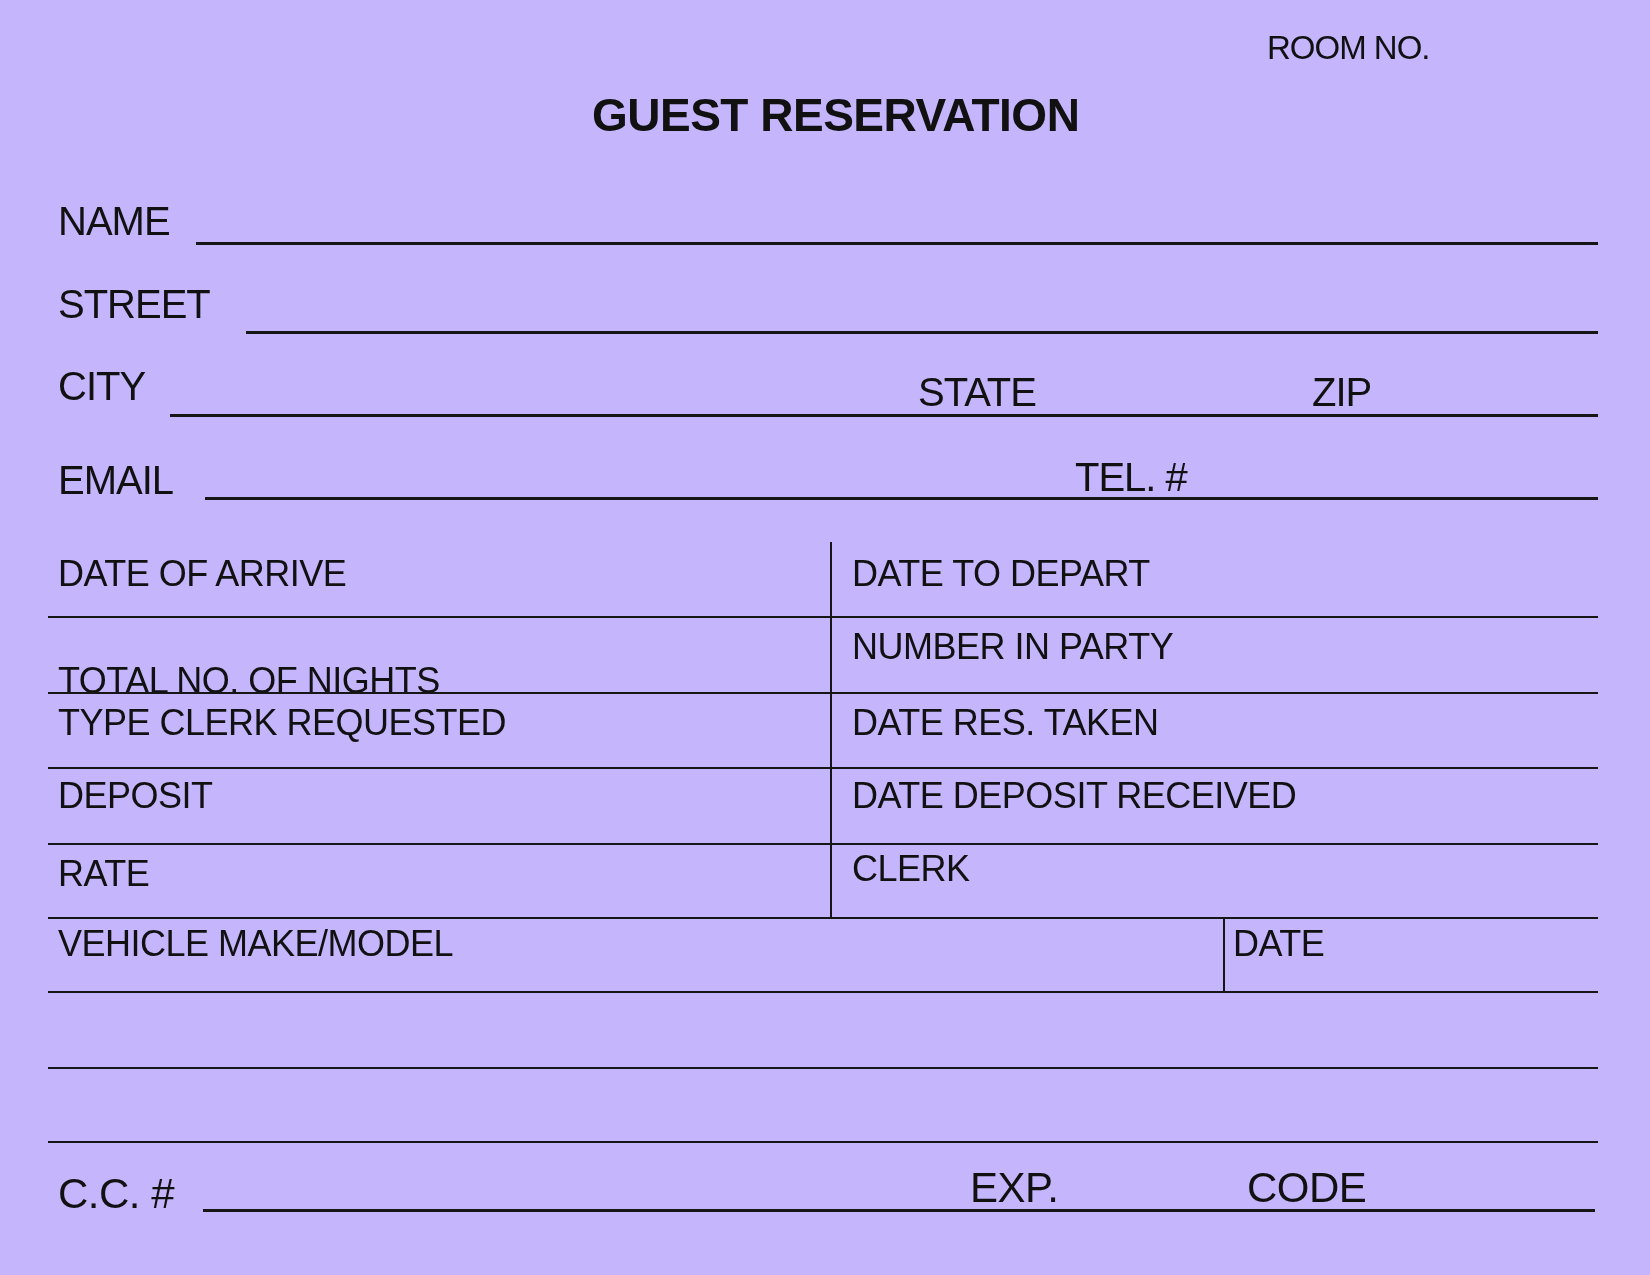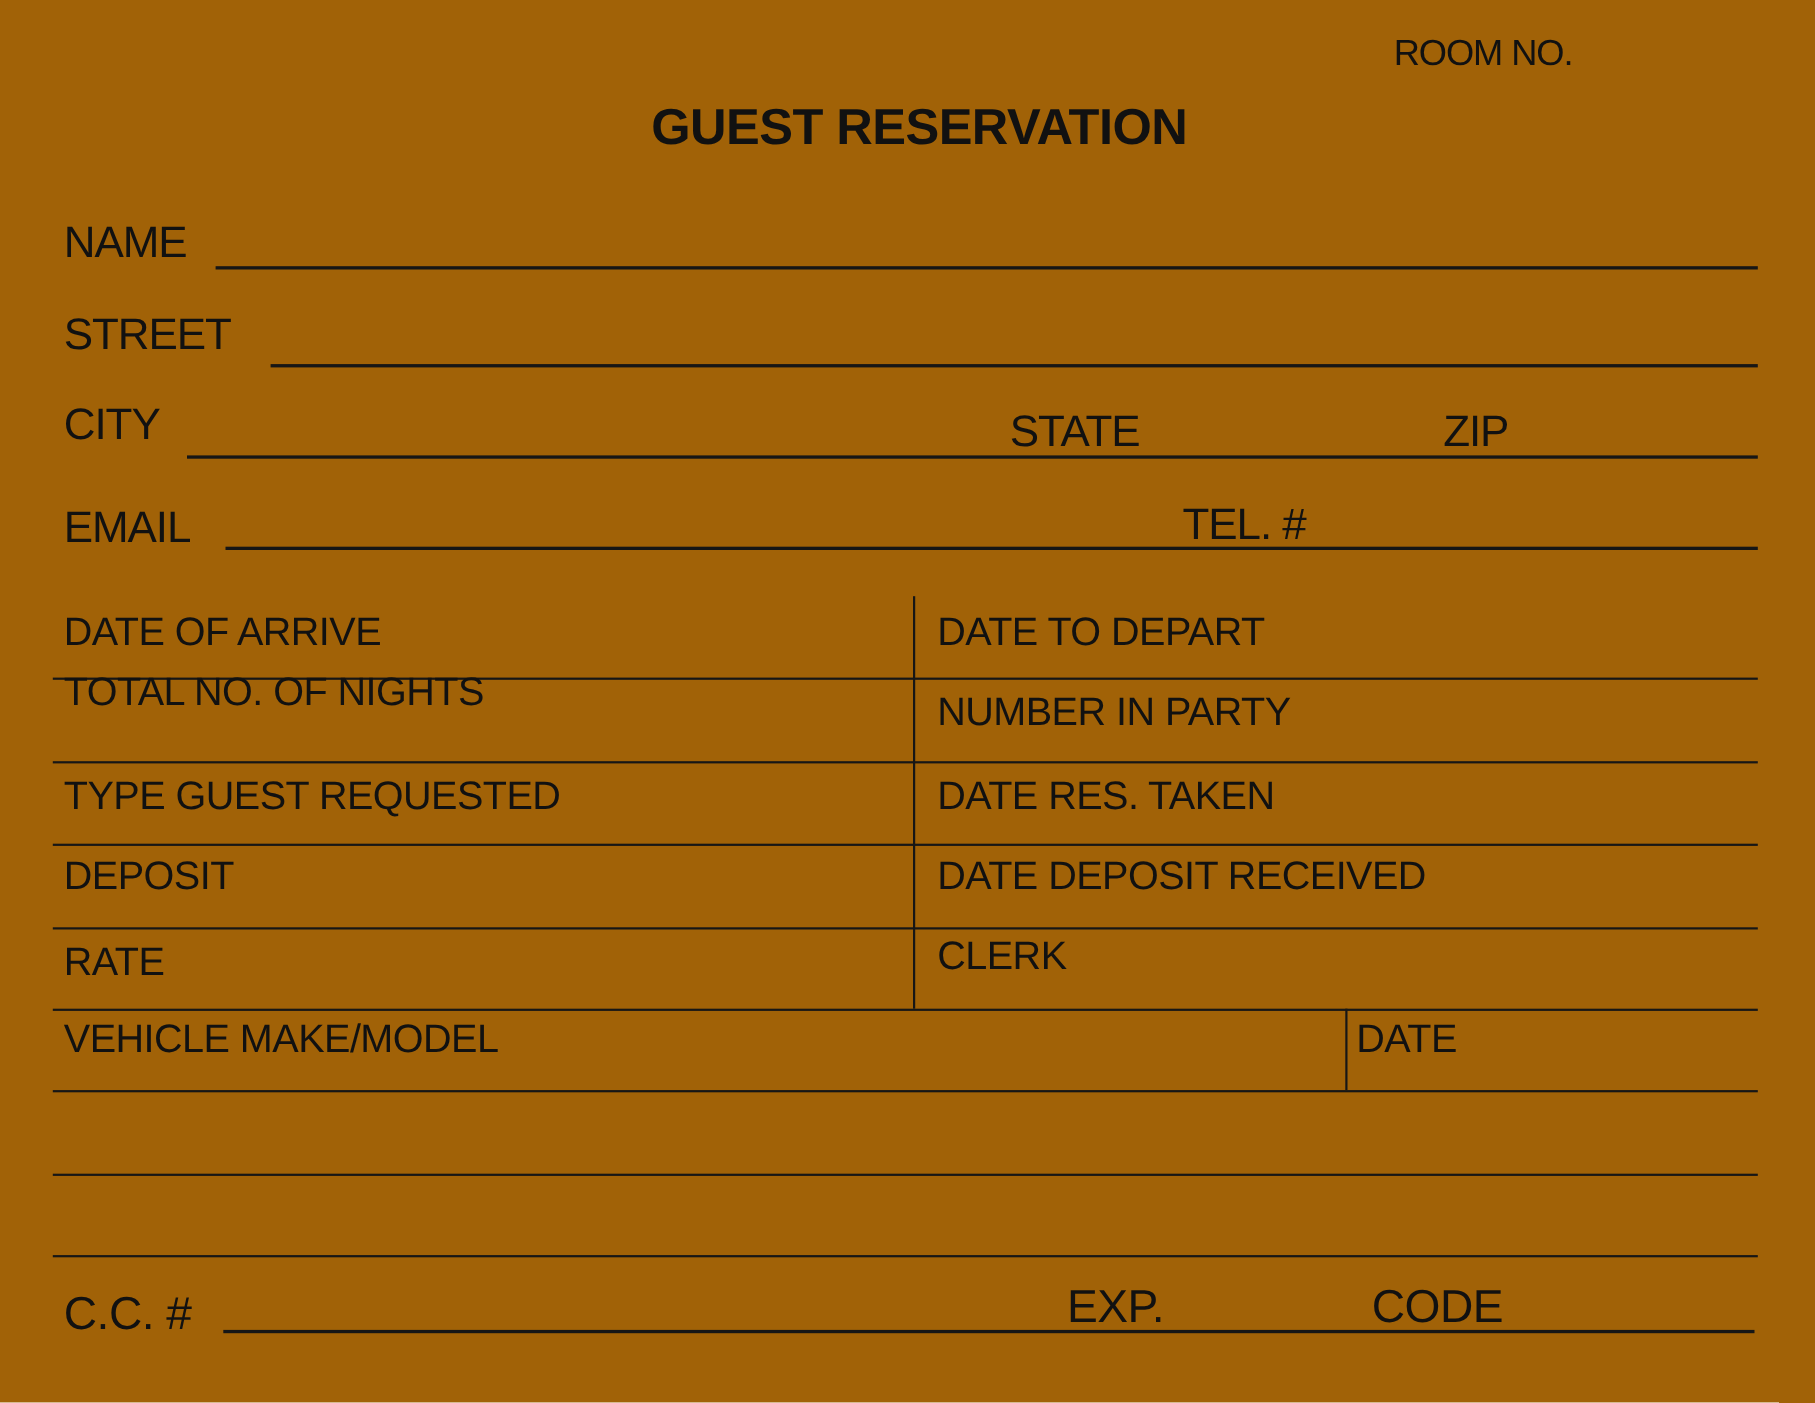--- a/index.html
+++ b/index.html
@@ -4,21 +4,21 @@
 <style>
   html, body {
     margin: 0;
     padding: 0;
     background: #ffffff;
   }
   .page {
     position: relative;
     width: 1650px;
     height: 1275px;
-    background: #a16207;
+    background: #c4b5fd;
     font-family: "Liberation Sans", "DejaVu Sans", sans-serif;
     color: #111111;
     overflow: hidden;
   }
   .abs { position: absolute; }
 
   
   .title {
     font-size: 46px;
     font-weight: bold;
@@ -99,30 +99,30 @@
   <div class="vline" style="left:830px; top:542px; height:375px;"></div>
 
   <div class="cell" style="left:48px; top:542px; width:782px; height:74px;">
     <span class="cell-label" style="left:10px; top:14px;">DATE OF ARRIVE</span>
   </div>
   <div class="cell" style="left:830px; top:542px; width:768px; height:74px;">
     <span class="cell-label" style="left:22px; top:14px;">DATE TO DEPART</span>
   </div>
   <div class="hline thin" style="left:48px; top:616px; width:1550px;"></div>
 
-  <div class="cell" style="left:48px; top:600px; width:782px; height:70px;">
+  <div class="cell" style="left:48px; top:652px; width:782px; height:70px;">
     <span class="cell-label" style="left:10px; top:11px;">TOTAL NO. OF NIGHTS</span>
   </div>
   <div class="cell" style="left:830px; top:618px; width:768px; height:74px;">
     <span class="cell-label" style="left:22px; top:11px;">NUMBER IN PARTY</span>
   </div>
   <div class="hline thin" style="left:48px; top:692px; width:1550px;"></div>
 
   <div class="cell" style="left:48px; top:694px; width:782px; height:73px;">
-    <span class="cell-label" style="left:10px; top:11px;">TYPE GUEST REQUESTED</span>
+    <span class="cell-label" style="left:10px; top:11px;">TYPE CLERK REQUESTED</span>
   </div>
   <div class="cell" style="left:830px; top:694px; width:768px; height:73px;">
     <span class="cell-label" style="left:22px; top:11px;">DATE RES. TAKEN</span>
   </div>
   <div class="hline thin" style="left:48px; top:767px; width:1550px;"></div>
 
   <div class="cell" style="left:48px; top:769px; width:782px; height:74px;">
     <span class="cell-label" style="left:10px; top:9px;">DEPOSIT</span>
   </div>
   <div class="cell" style="left:830px; top:769px; width:768px; height:90px;padding-left:39px;">

